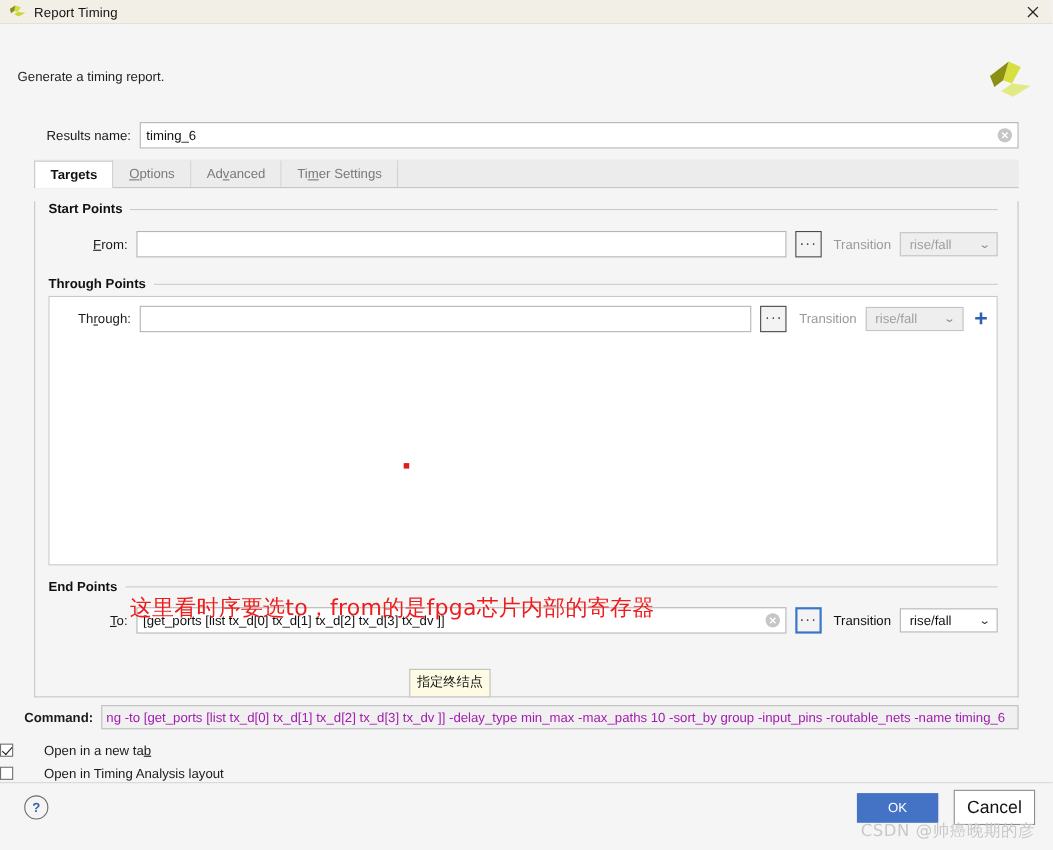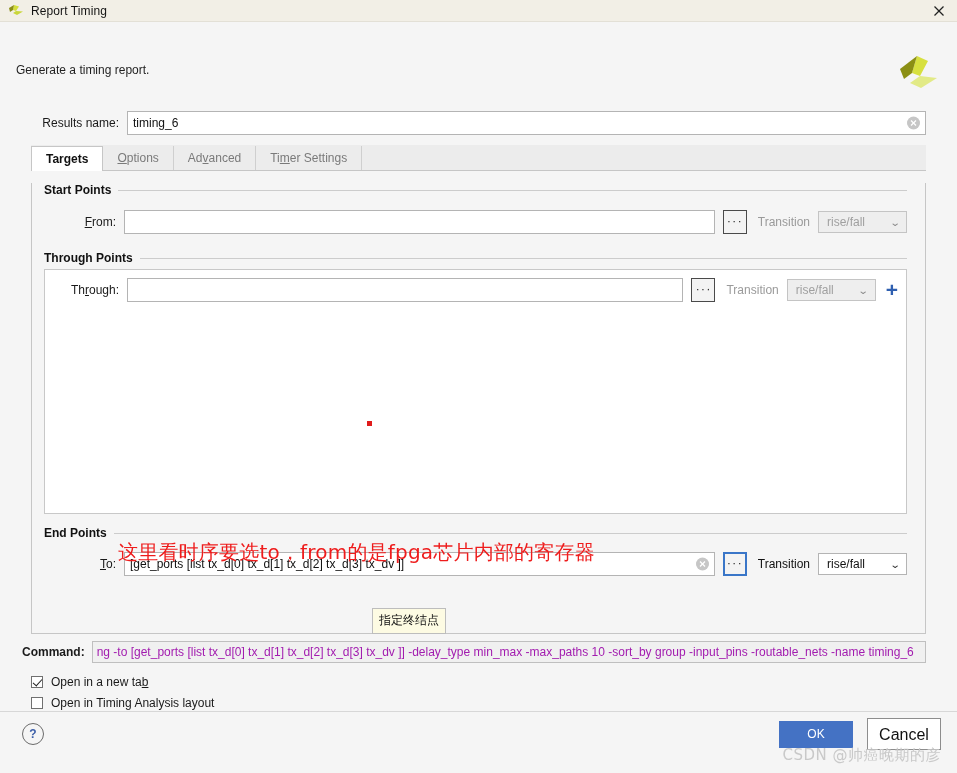--- a/index.html
+++ b/index.html
@@ -331,22 +331,22 @@
     box-sizing: border-box;
     overflow: hidden;
     white-space: nowrap;
     text-overflow: clip;
   }
 
   
   .chk-row {
     display: flex;
     align-items: center;
-    padding-left: 31px;
     height: 21px;
+    gap: 20px;
   }
   .chk-row.first { margin-top: 7px; }
   .chk {
     width: 12px; height: 12px;
     border: 1px solid #707070;
     background: #fff;
     margin-right: 8px;
     position: relative;
     flex: 0 0 auto;
     box-sizing: border-box;

